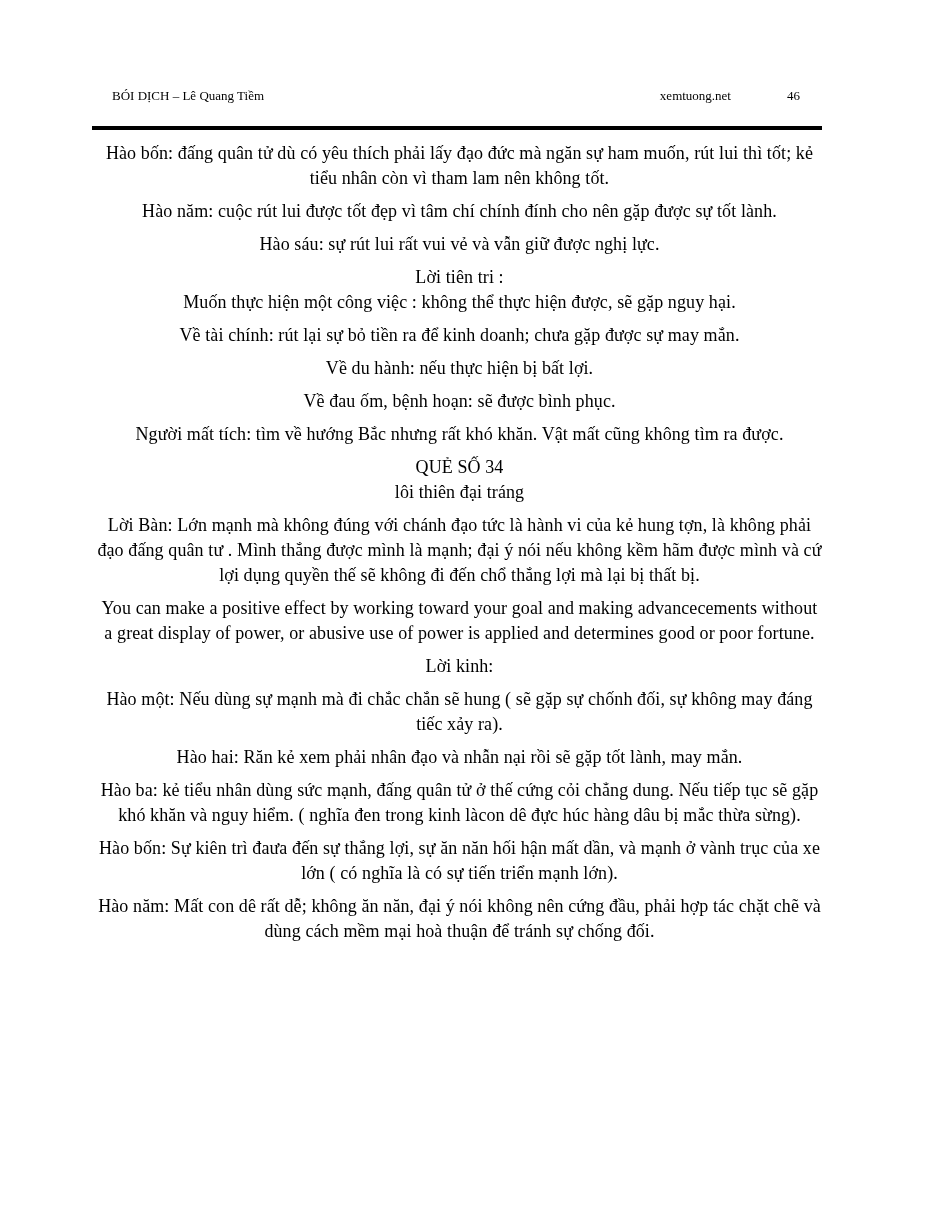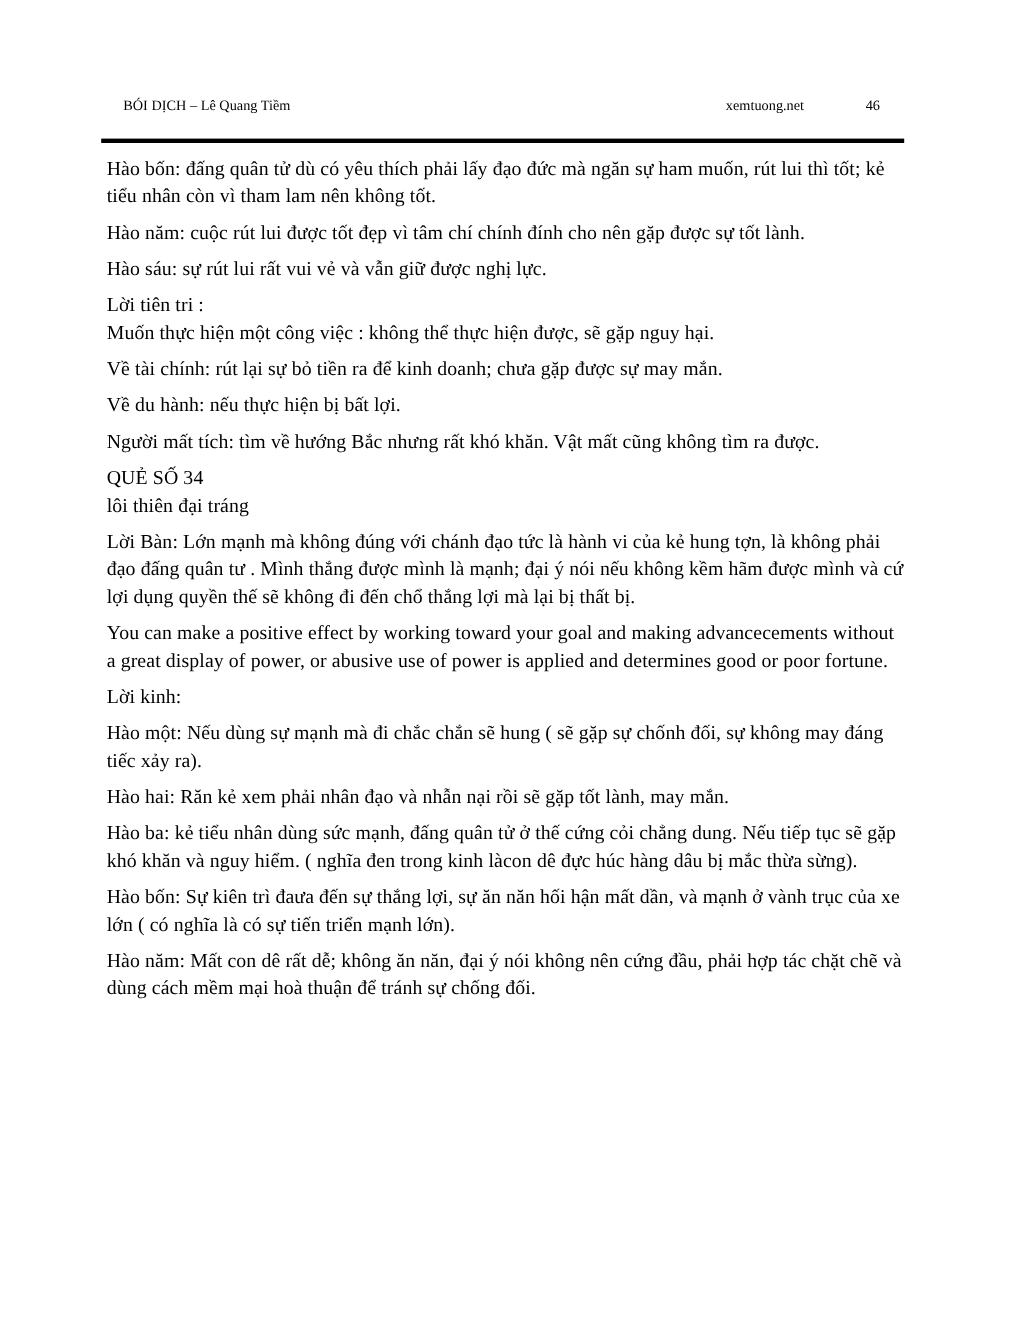--- a/index.html
+++ b/index.html
@@ -35,41 +35,42 @@
     margin-bottom: 11px;
   }
   .body {
     padding-left: 5px;
     padding-right: 0;
   }
   .para {
     font-size: 18px;
     line-height: 25px;
     margin-bottom: 8px;
-    text-align: left;
+    text-align: center;
     letter-spacing: 0.1px;
   }
 </style>
 </head>
 <body>
 
 <div class="page">
   <header class="page-header">
     <span class="title">BÓI DỊCH – Lê Quang Tiềm</span>
     <span class="site">xemtuong.net</span>
     <span class="pagenum">46</span>
   </header>
   <div class="rule"></div>
   <main class="body" id="page-body">
       <p class="para">Hào bốn: đấng quân tử  dù có yêu thích phải lấy đạo đức mà ngăn sự ham muốn, rút lui thì tốt; kẻ tiểu nhân còn vì tham lam nên không tốt.</p>
       <p class="para">Hào năm: cuộc rút lui được tốt đẹp vì tâm chí chính đính cho nên gặp được sự tốt lành.</p>
       <p class="para">Hào sáu:  sự rút lui rất vui vẻ và vẫn giữ được nghị lực.</p>
       <p class="para">Lời tiên tri :<br>Muốn thực hiện một công việc : không thể thực hiện được, sẽ gặp nguy hại.</p>
       <p class="para">Về tài chính: rút lại sự bỏ tiền ra để kinh doanh; chưa gặp được sự may mắn.</p>
       <p class="para">Về du hành: nếu thực hiện bị bất lợi.</p>
+      <p class="para">Về đau ốm, bệnh hoạn: sẽ được bình phục.</p>
       <p class="para">Người mất tích: tìm về hướng Bắc nhưng rất khó khăn. Vật mất cũng không tìm ra được.</p>
       <p class="para">QUẺ SỐ 34<br>lôi thiên đại tráng</p>
       <p class="para">Lời Bàn: Lớn mạnh mà không đúng với chánh đạo tức là hành vi của kẻ hung tợn, là không phải đạo đấng quân tư . Mình thắng được mình là mạnh; đại ý nói nếu không kềm hãm được mình và cứ lợi dụng quyền thế sẽ không đi đến chổ thắng lợi mà lại bị thất bị.</p>
       <p class="para">You can make a positive effect by working toward your goal and making advancecements without a great display of power, or abusive use of power is applied and determines good or poor fortune.</p>
       <p class="para">Lời kinh:</p>
       <p class="para">Hào một: Nếu dùng sự mạnh mà đi chắc chắn sẽ hung ( sẽ gặp sự chốnh đối, sự không may đáng tiếc xảy ra).</p>
       <p class="para">Hào hai: Răn kẻ xem phải nhân đạo và nhẫn nại rồi sẽ gặp tốt lành, may mắn.</p>
       <p class="para">Hào ba: kẻ tiểu nhân dùng sức mạnh, đấng quân tử ở thế cứng cỏi chẳng dung. Nếu tiếp tục sẽ gặp khó khăn và nguy hiểm. ( nghĩa đen trong kinh làcon dê đực húc hàng dâu bị mắc thừa sừng).</p>
       <p class="para">Hào bốn: Sự kiên trì đaưa đến sự thắng lợi, sự ăn năn hối hận mất dần, và mạnh ở vành trục của xe lớn ( có nghĩa là có sự tiến triển mạnh lớn).</p>
       <p class="para">Hào năm: Mất con dê rất dễ; không ăn năn, đại ý nói không nên cứng đầu, phải hợp tác chặt chẽ và dùng cách mềm mại hoà thuận để tránh sự chống đối.</p>

